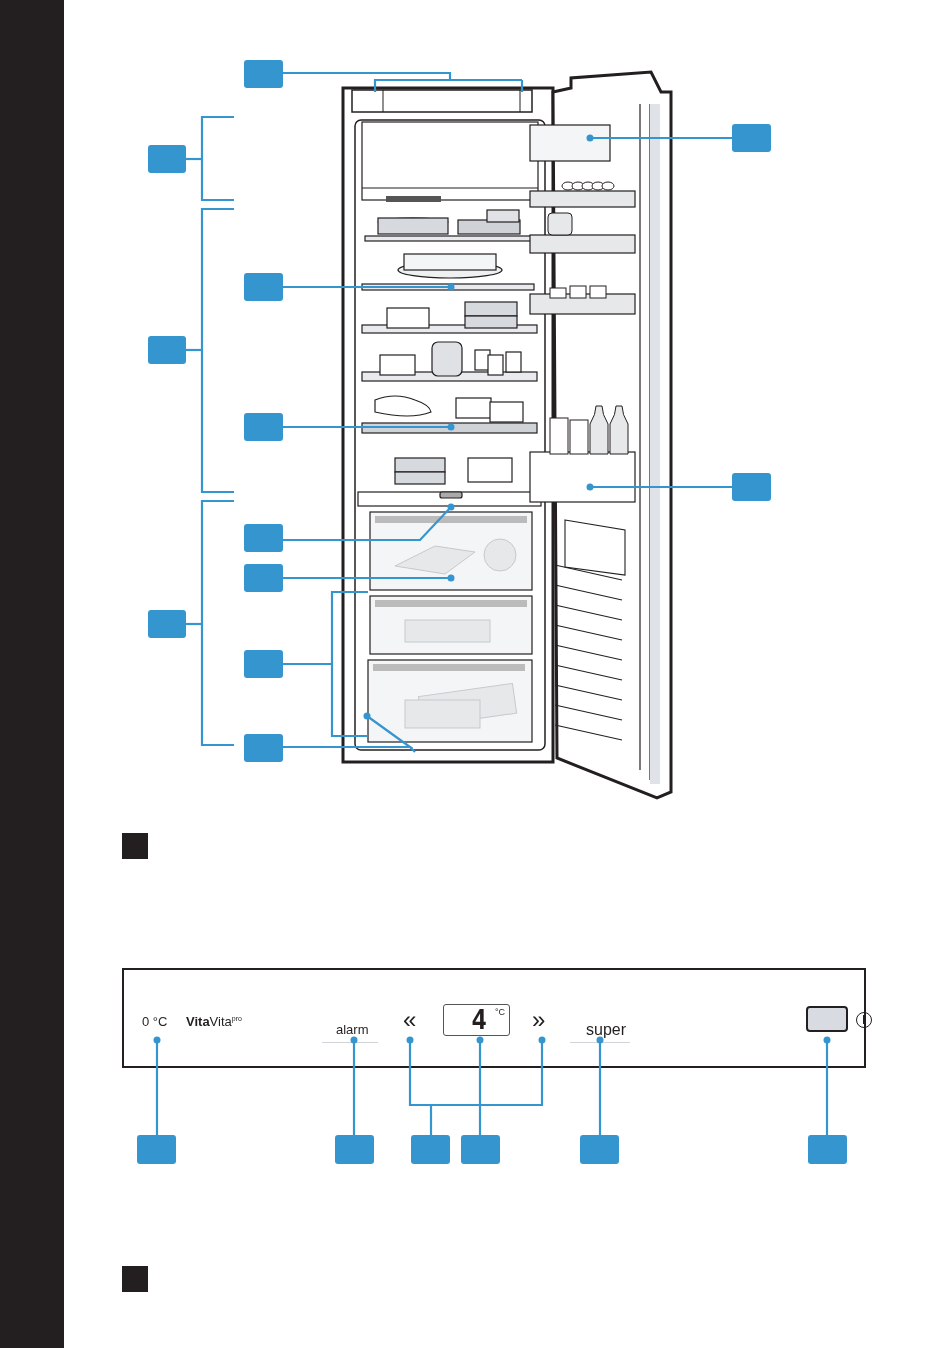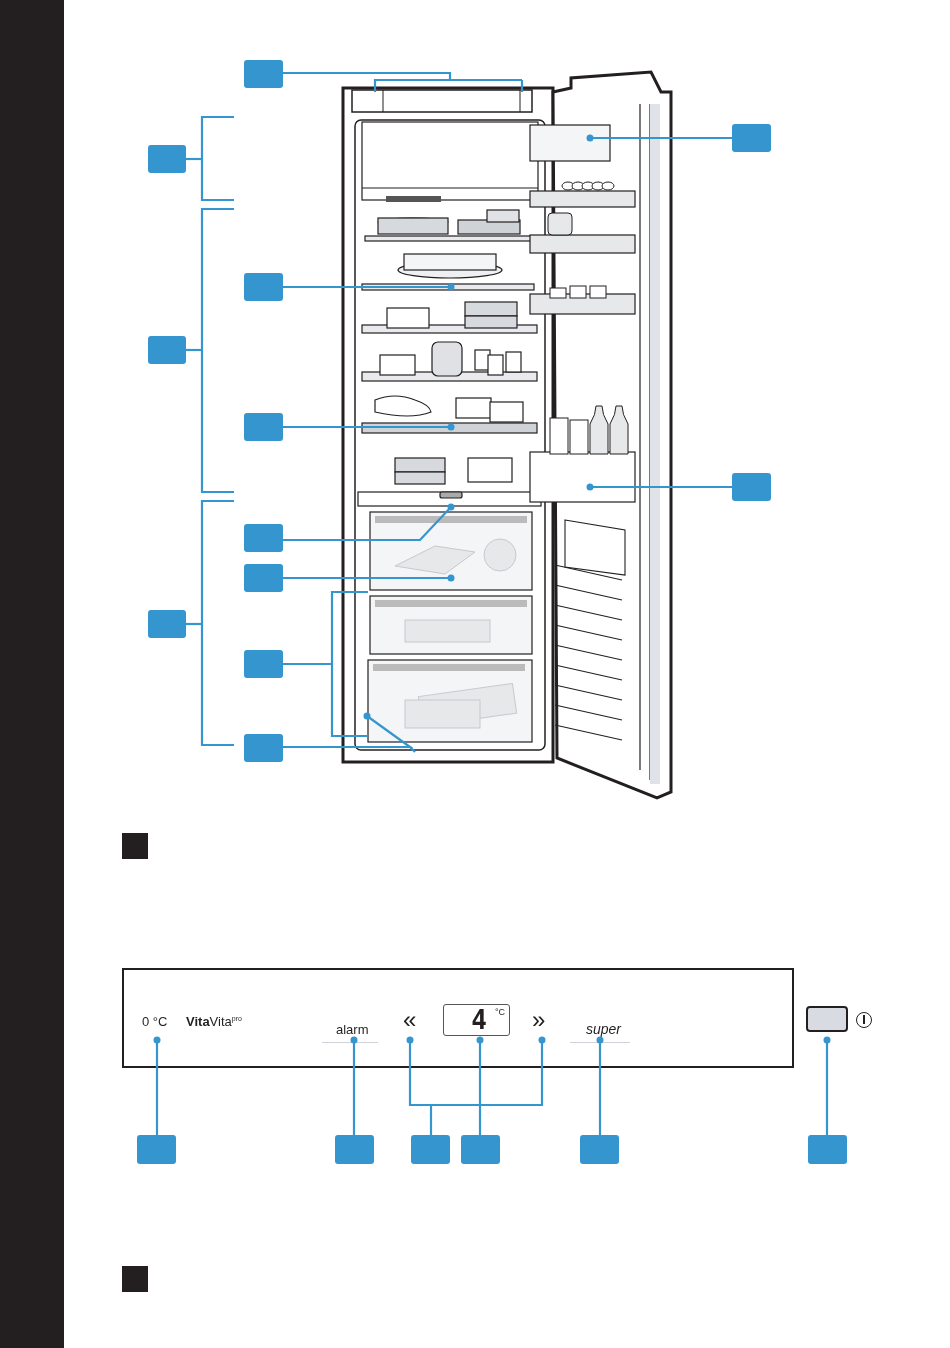--- a/index.html
+++ b/index.html
@@ -1,21 +1,21 @@
 <!DOCTYPE html>
 <html><head>
 <meta charset="utf-8">
 <style>
   html, body { margin:0; padding:0; }
   body { width:950px; height:1348px; position:relative; background:#ffffff; overflow:hidden;
          font-family:"Liberation Sans", sans-serif; }
   .side-bar { position:absolute; left:0; top:0; width:64px; height:1348px; background:#231f20; }
   .section-marker { position:absolute; width:26px; height:26px; background:#231f20; }
   #fridge-svg { position:absolute; left:0; top:0; }
-  .panel { position:absolute; left:122px; top:968px; width:672px; height:100px;
+  .panel { position:absolute; left:122px; top:968px; width:744px; height:100px;
            border:2px solid #231f20; box-sizing:border-box; }
   .ptext { position:absolute; font-size:12px; color:#231f20; white-space:nowrap; }
   .ptext.big { font-size:13px; }
   .display { position:absolute; left:319px; top:34px; width:67px; height:32px; border:1px solid #555;
              border-radius:3px; box-sizing:border-box; }
   .display .digit { position:absolute; right:22px; top:0px; font-family:"DejaVu Sans Mono", monospace;
                     font-size:26px; font-weight:bold; line-height:30px; color:#231f20; }
   .display .unit { position:absolute; right:4px; top:2px; font-size:9px; color:#231f20; }
   .chev { position:absolute; font-size:24px; color:#231f20; line-height:24px; top:38px; }
   .power-btn { position:absolute; left:682px; top:36px; width:42px; height:26px; background:#d8dce2;
@@ -189,21 +189,21 @@
   </span>
   <div class="guide" style="left:198px; width:56px;"></div>
   <div class="guide" style="left:446px; width:60px;"></div>
   <span class="ptext" style="left:212px; top:52px; font-size:13px;">alarm</span>
   <span class="chev" style="left:279px;">«</span>
   <div class="display">
     <span class="digit">4</span>
     <span class="unit">°C</span>
   </div>
   <span class="chev" style="left:408px;">»</span>
-  <span class="ptext" style="left:462px; top:51px; font-size:14px;font-style:italic;">super</span>
+  <span class="ptext" style="left:462px; top:51px; font-size:16px;">super</span>
   <div class="power-btn"></div>
   <span class="power-icon"></span>
 </div>
 
 <svg style="position:absolute; left:0; top:0;" width="950" height="1348">
   <g stroke="#3596cf" stroke-width="2.2" fill="none">
     <line x1="157" y1="1040" x2="157" y2="1136"></line>
     <line x1="354" y1="1040" x2="354" y2="1136"></line>
     <polyline points="410,1040 410,1105 542,1105 542,1040"></polyline>
     <line x1="431" y1="1105" x2="431" y2="1136"></line>

